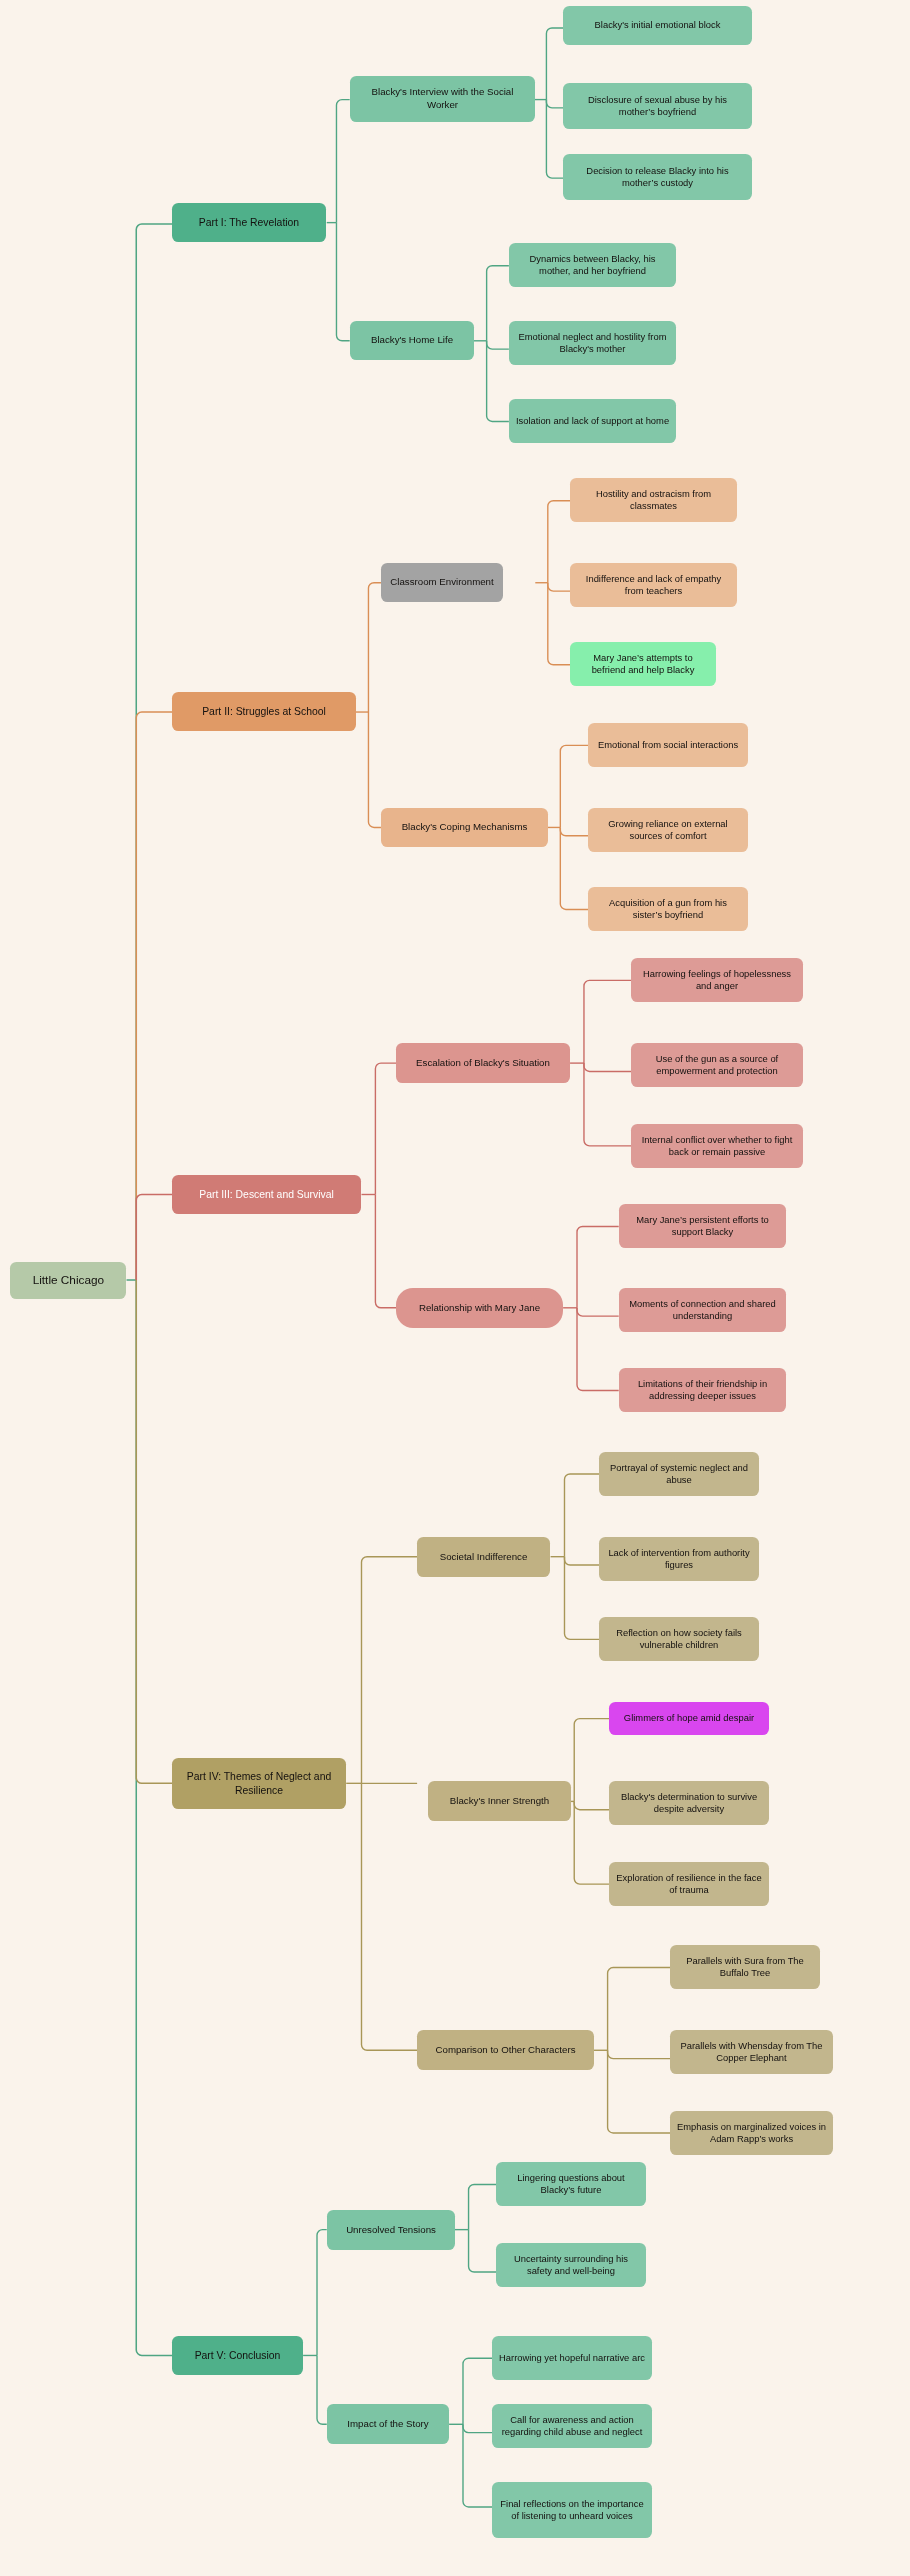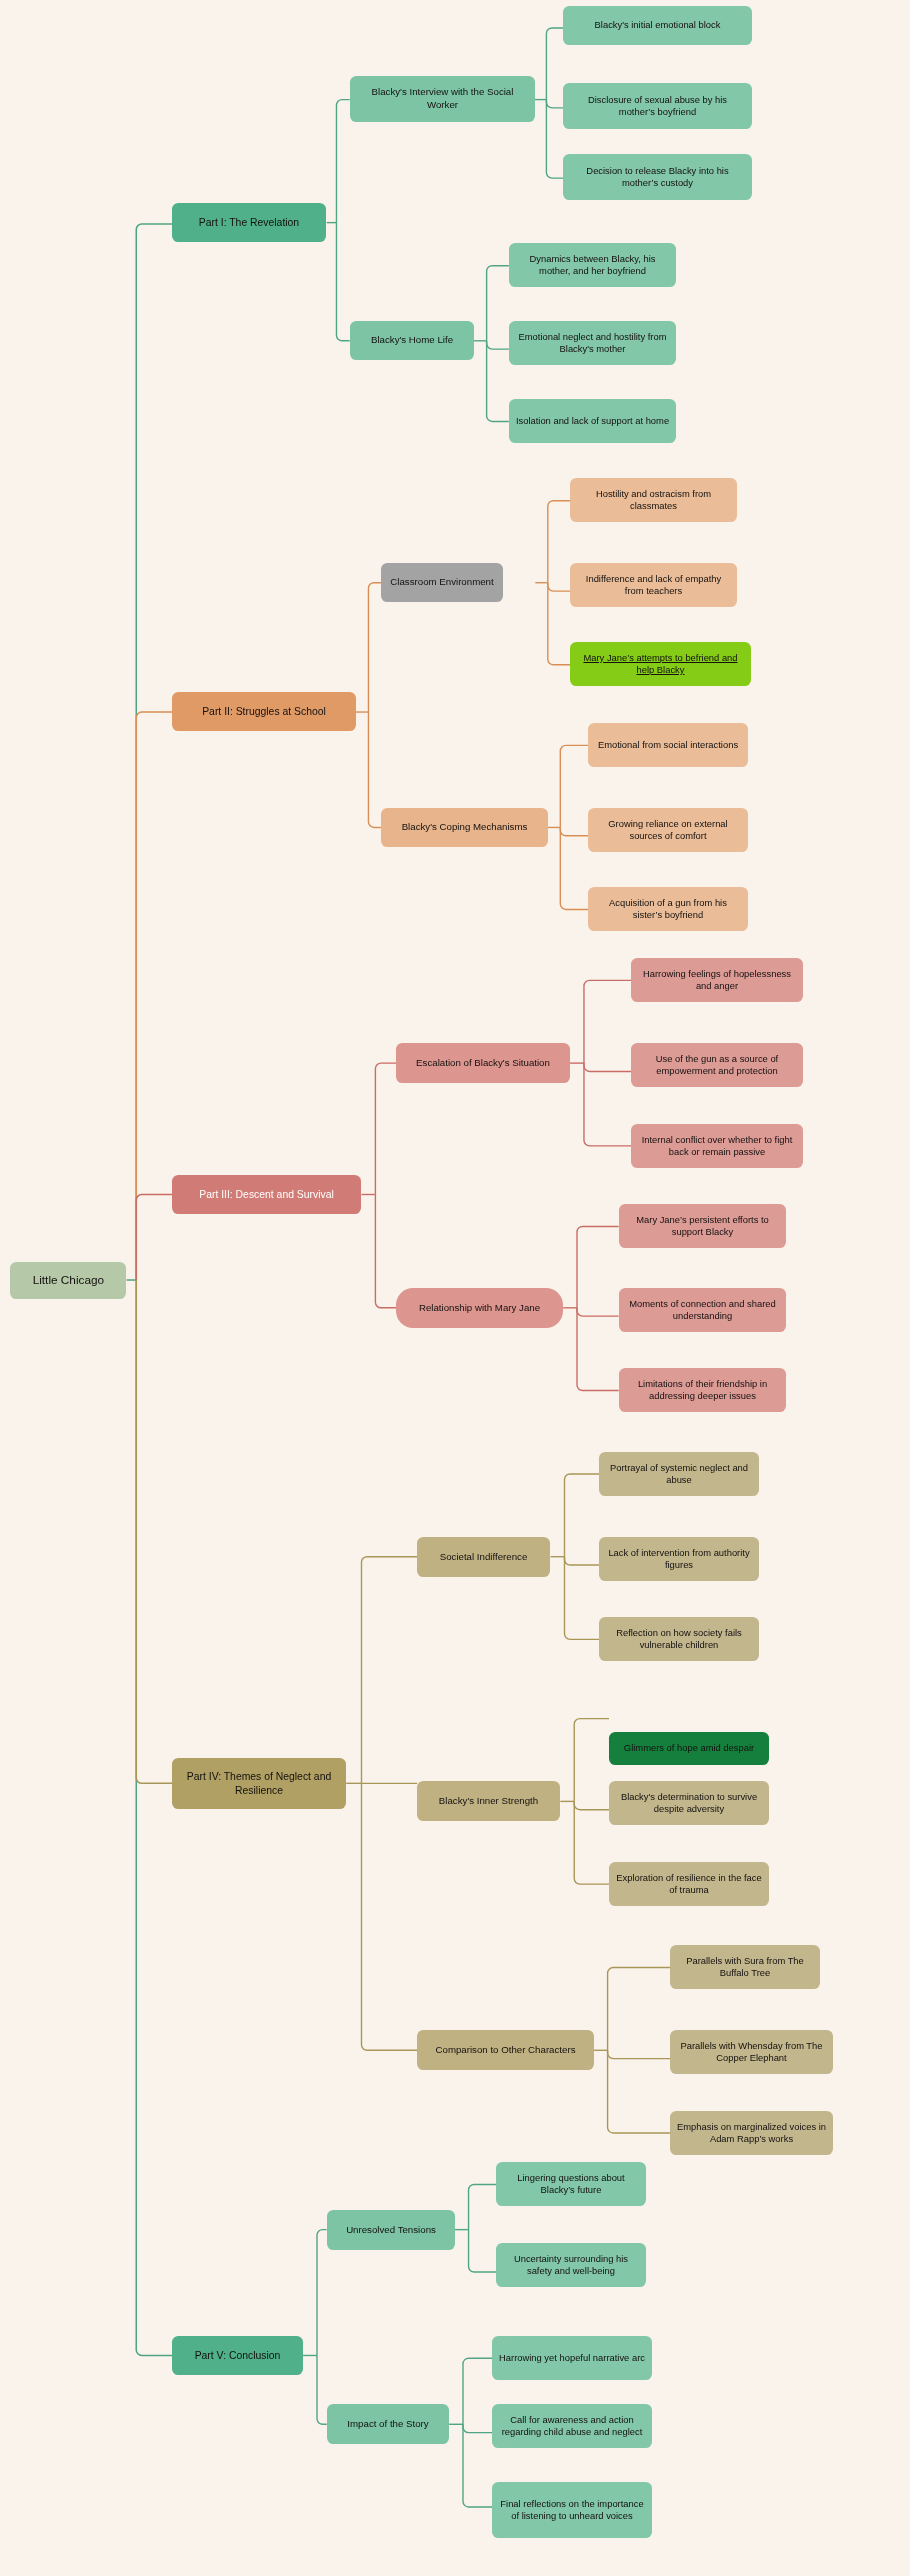--- a/index.html
+++ b/index.html
@@ -175,21 +175,21 @@
 
   <div class="node lvl2" style="left:381px; top:563px; width:122px; height:39px; background:#a3a3a3;">
     <span>Classroom Environment</span>
   </div>
   <div class="node lvl3" style="left:570px; top:478px; width:167px; height:44px; background:#eabd98;">
     <span>Hostility and ostracism from classmates</span>
   </div>
   <div class="node lvl3" style="left:570px; top:563px; width:167px; height:44px; background:#eabd98;">
     <span>Indifference and lack of empathy from teachers</span>
   </div>
-  <div class="node lvl3" style="left:570px; top:642px; width:181px; height:44px; background:#84cc16;text-decoration:underline;">
+  <div class="node lvl3" style="left:570px; top:642px; width:146px; height:44px; background:#86efac;">
     <span>Mary Jane’s attempts to befriend and help Blacky</span>
   </div>
 
   <div class="node lvl2" style="left:381px; top:808px; width:167px; height:39px; background:#e8b48c;">
     <span>Blacky's Coping Mechanisms</span>
   </div>
   <div class="node lvl3" style="left:588px; top:723px; width:160px; height:44px; background:#eabd98;">
     <span>Emotional from social interactions</span>
   </div>
   <div class="node lvl3" style="left:588px; top:808px; width:160px; height:44px; background:#eabd98;">
@@ -239,24 +239,24 @@
   <div class="node lvl3" style="left:599px; top:1452px; width:160px; height:44px; background:#c2b68d;">
     <span>Portrayal of systemic neglect and abuse</span>
   </div>
   <div class="node lvl3" style="left:599px; top:1537px; width:160px; height:44px; background:#c2b68d;">
     <span>Lack of intervention from authority figures</span>
   </div>
   <div class="node lvl3" style="left:599px; top:1617px; width:160px; height:44px; background:#c2b68d;">
     <span>Reflection on how society fails vulnerable children</span>
   </div>
 
-  <div class="node lvl2" style="left:417px; top:1781px; width:143px; height:40px; background:#c0b183;">
+  <div class="node lvl2" style="left:428px; top:1781px; width:143px; height:40px; background:#c0b183;">
     <span>Blacky's Inner Strength</span>
   </div>
-  <div class="node lvl3" style="left:609px; top:1702px; width:160px; height:33px; background:#15803d;margin-top:30px;">
+  <div class="node lvl3" style="left:609px; top:1702px; width:160px; height:33px; background:#d946ef;">
     <span>Glimmers of hope amid despair</span>
   </div>
   <div class="node lvl3" style="left:609px; top:1781px; width:160px; height:44px; background:#c2b68d;">
     <span>Blacky's determination to survive despite adversity</span>
   </div>
   <div class="node lvl3" style="left:609px; top:1862px; width:160px; height:44px; background:#c2b68d;justify-content:flex-end;">
     <span>Exploration of resilience in the face of trauma</span>
   </div>
 
   <div class="node lvl2" style="left:417px; top:2030px; width:177px; height:40px; background:#c0b183;">

